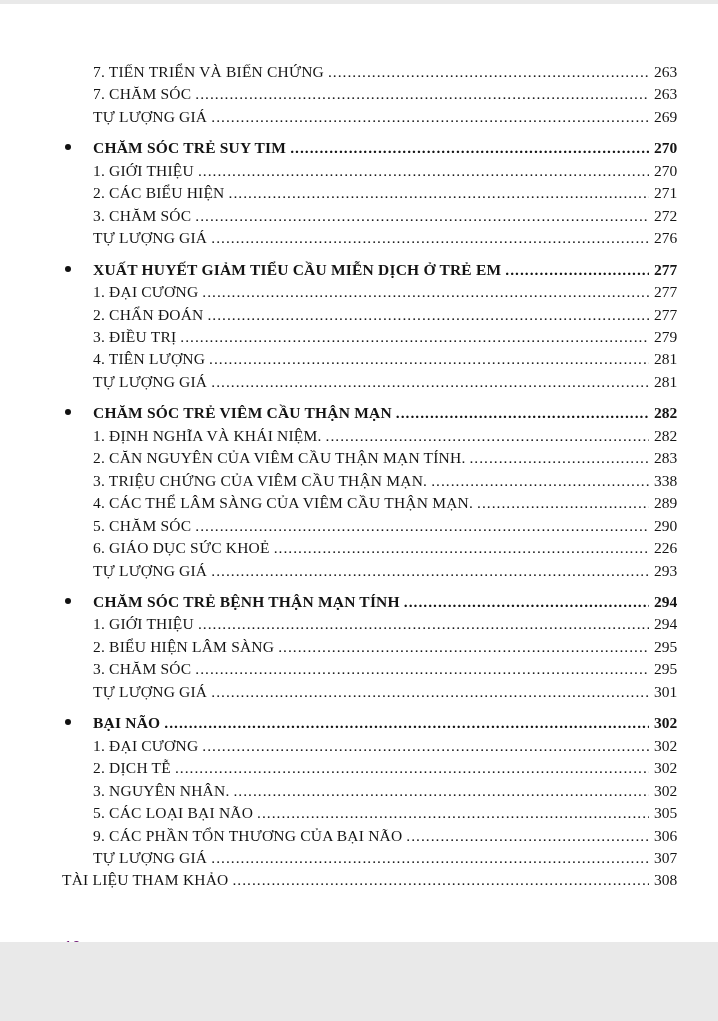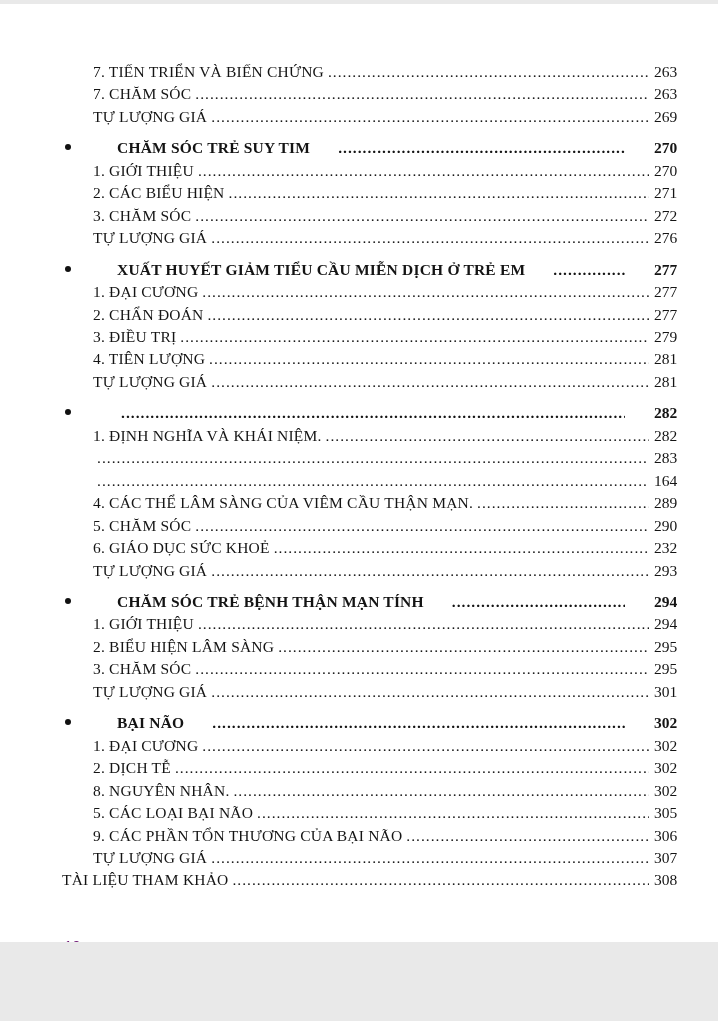--- a/index.html
+++ b/index.html
@@ -23,21 +23,20 @@
   .row {
     display: flex;
     align-items: baseline;
     line-height: 22.45px;
     font-size: 15.5px;
     white-space: nowrap;
   }
   .row.section {
     margin-top: 9px;
     font-weight: bold;
-    gap: 24px;
   }
   .gutter { flex: none; width: 31px; }
   .row.section .gutter .dot {
     display: inline-block;
     width: 6px;
     height: 6px;
     border-radius: 50%;
     background: #111;
     transform: translateY(-3px);
     margin-left: 3px;
@@ -150,56 +149,59 @@
     <span class="pagenum">281</span>
   </div>
       <div class="row sub">
     <span class="gutter"></span>
     <span class="label">TỰ LƯỢNG GIÁ</span>
     <span class="leader"></span>
     <span class="pagenum">281</span>
   </div>
       <div class="row section">
     <span class="gutter"><span class="dot"></span></span>
+    <span class="label">CHĂM SÓC TRẺ VIÊM CẦU THẬN MẠN</span>
     <span class="leader"></span>
     <span class="pagenum">282</span>
   </div>
       <div class="row sub">
     <span class="gutter"></span>
     <span class="label">1. ĐỊNH NGHĨA VÀ KHÁI NIỆM.</span>
     <span class="leader"></span>
     <span class="pagenum">282</span>
   </div>
       <div class="row sub">
     <span class="gutter"></span>
+    <span class="label">2. CĂN NGUYÊN CỦA VIÊM CẦU THẬN MẠN TÍNH.</span>
     <span class="leader"></span>
     <span class="pagenum">283</span>
   </div>
       <div class="row sub">
     <span class="gutter"></span>
-    <span class="leader"></span>
-    <span class="pagenum">164</span>
+    <span class="label">3. TRIỆU CHỨNG CỦA VIÊM CẦU THẬN MẠN.</span>
+    <span class="leader"></span>
+    <span class="pagenum">338</span>
   </div>
       <div class="row sub">
     <span class="gutter"></span>
     <span class="label">4. CÁC THỂ LÂM SÀNG CỦA VIÊM CẦU THẬN MẠN.</span>
     <span class="leader"></span>
     <span class="pagenum">289</span>
   </div>
       <div class="row sub">
     <span class="gutter"></span>
     <span class="label">5. CHĂM SÓC</span>
     <span class="leader"></span>
     <span class="pagenum">290</span>
   </div>
       <div class="row sub">
     <span class="gutter"></span>
     <span class="label">6. GIÁO DỤC SỨC KHOẺ</span>
     <span class="leader"></span>
-    <span class="pagenum">232</span>
+    <span class="pagenum">226</span>
   </div>
       <div class="row sub">
     <span class="gutter"></span>
     <span class="label">TỰ LƯỢNG GIÁ</span>
     <span class="leader"></span>
     <span class="pagenum">293</span>
   </div>
       <div class="row section">
     <span class="gutter"><span class="dot"></span></span>
     <span class="label">CHĂM SÓC TRẺ BỆNH THẬN MẠN TÍNH</span>
@@ -243,21 +245,21 @@
     <span class="pagenum">302</span>
   </div>
       <div class="row sub">
     <span class="gutter"></span>
     <span class="label">2. DỊCH TỄ</span>
     <span class="leader"></span>
     <span class="pagenum">302</span>
   </div>
       <div class="row sub">
     <span class="gutter"></span>
-    <span class="label">8. NGUYÊN NHÂN.</span>
+    <span class="label">3. NGUYÊN NHÂN.</span>
     <span class="leader"></span>
     <span class="pagenum">302</span>
   </div>
       <div class="row sub">
     <span class="gutter"></span>
     <span class="label">5. CÁC LOẠI BẠI NÃO</span>
     <span class="leader"></span>
     <span class="pagenum">305</span>
   </div>
       <div class="row sub">

